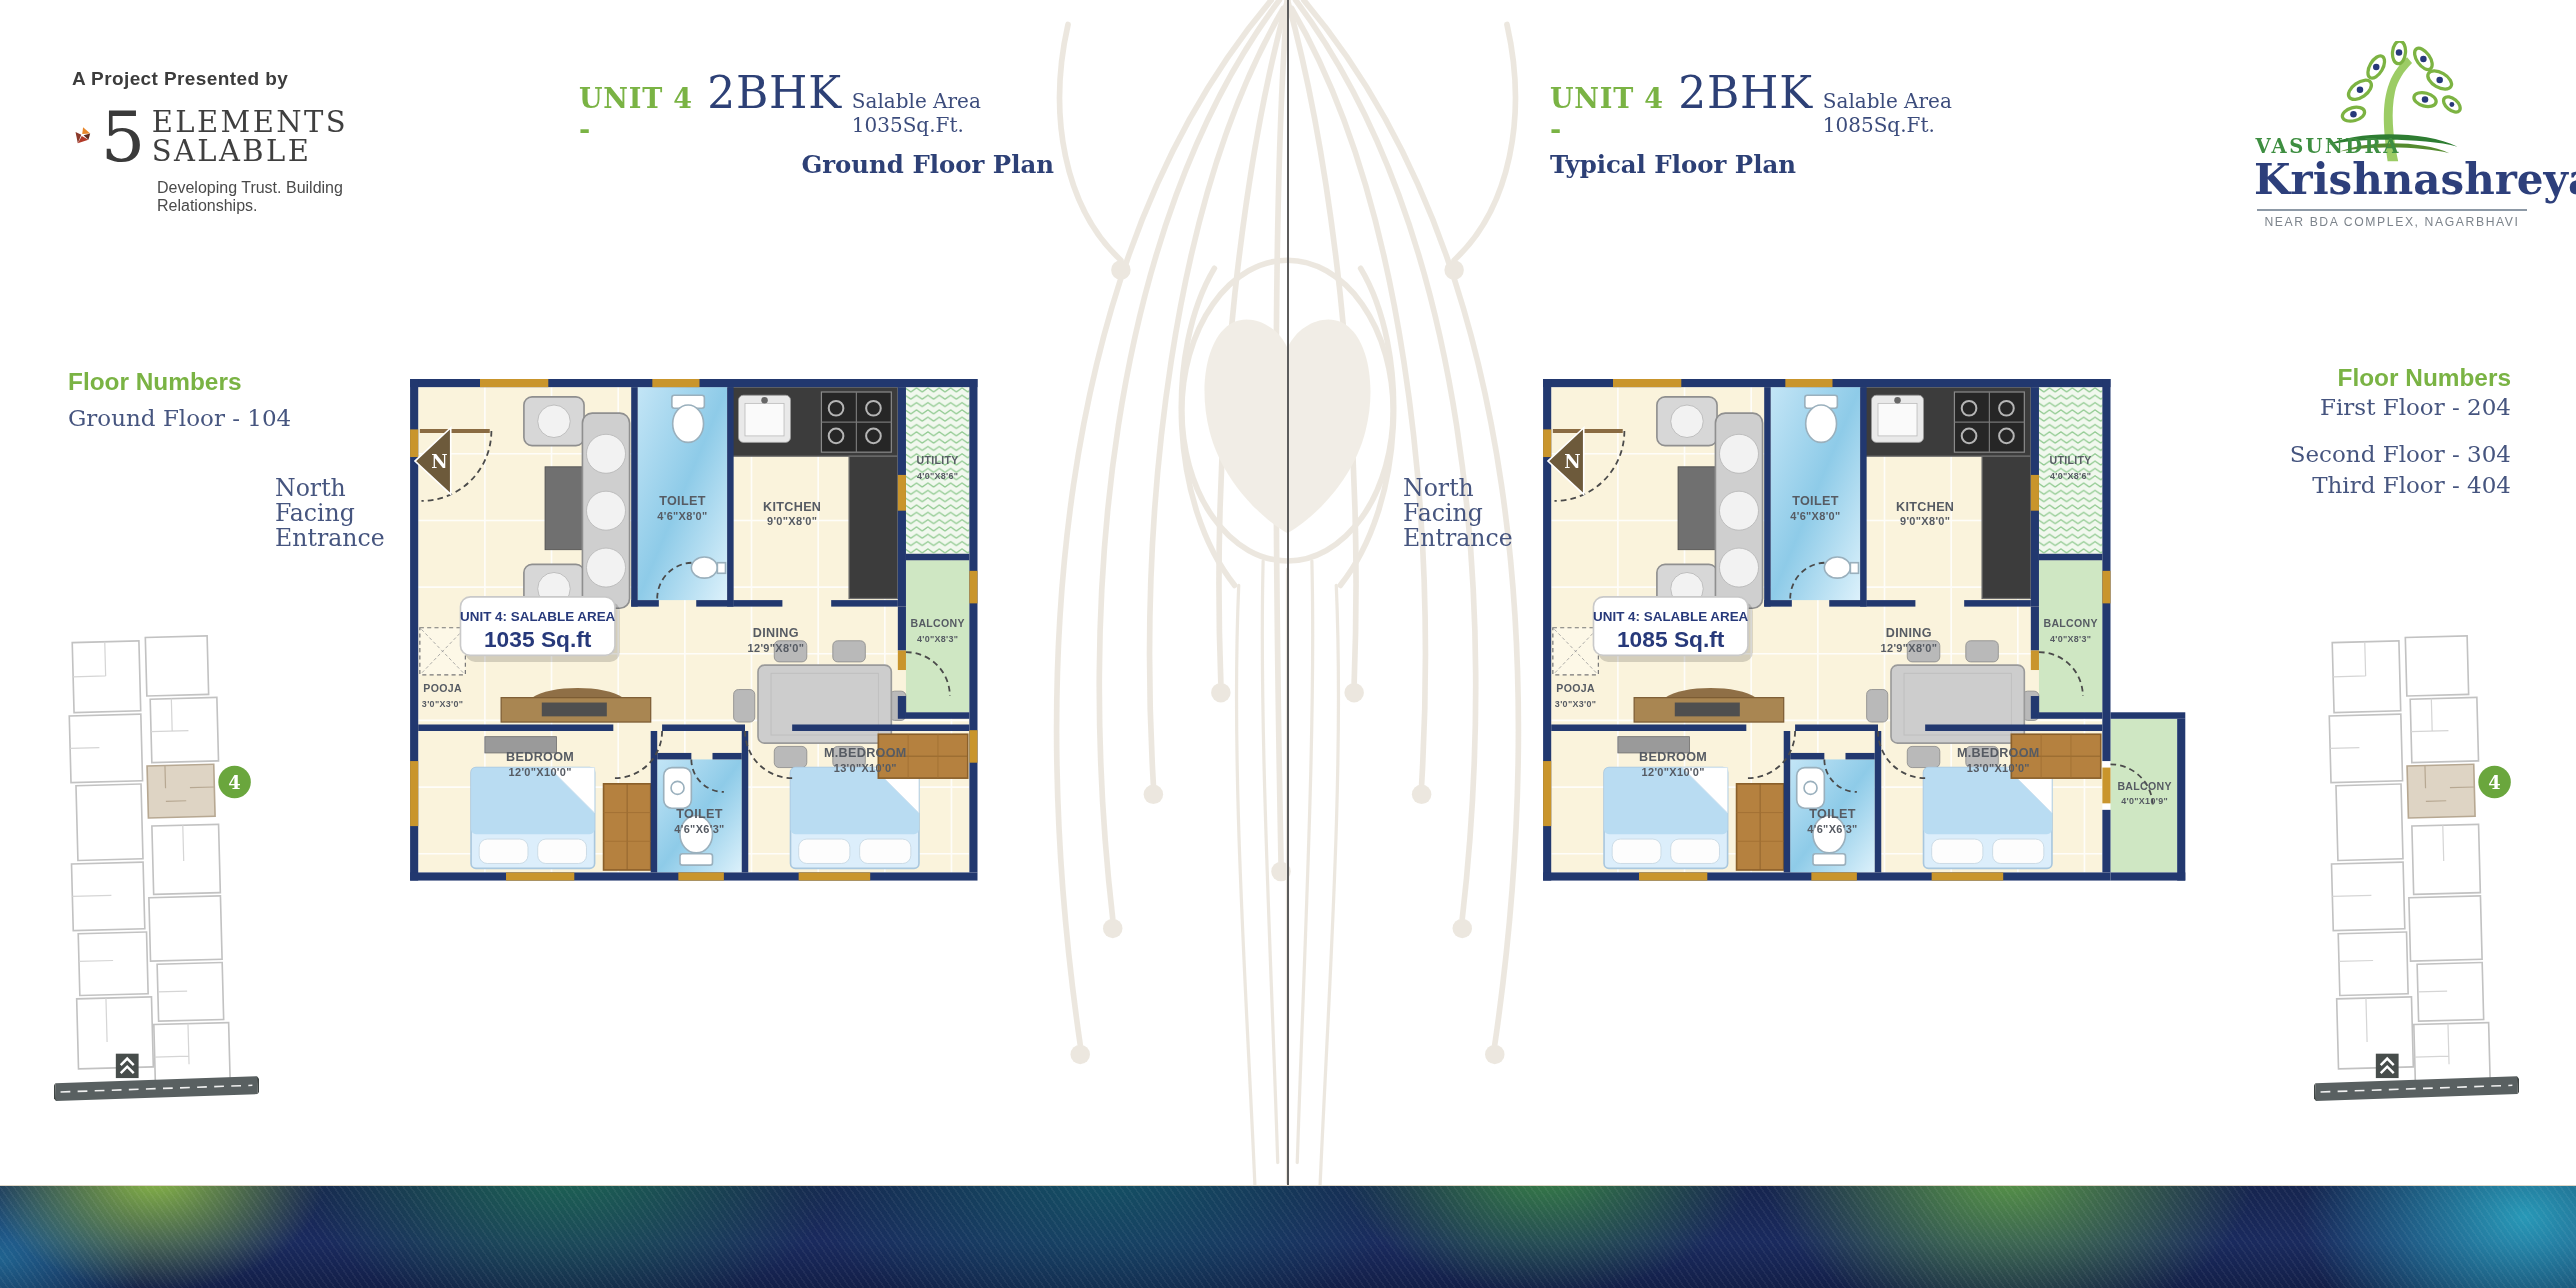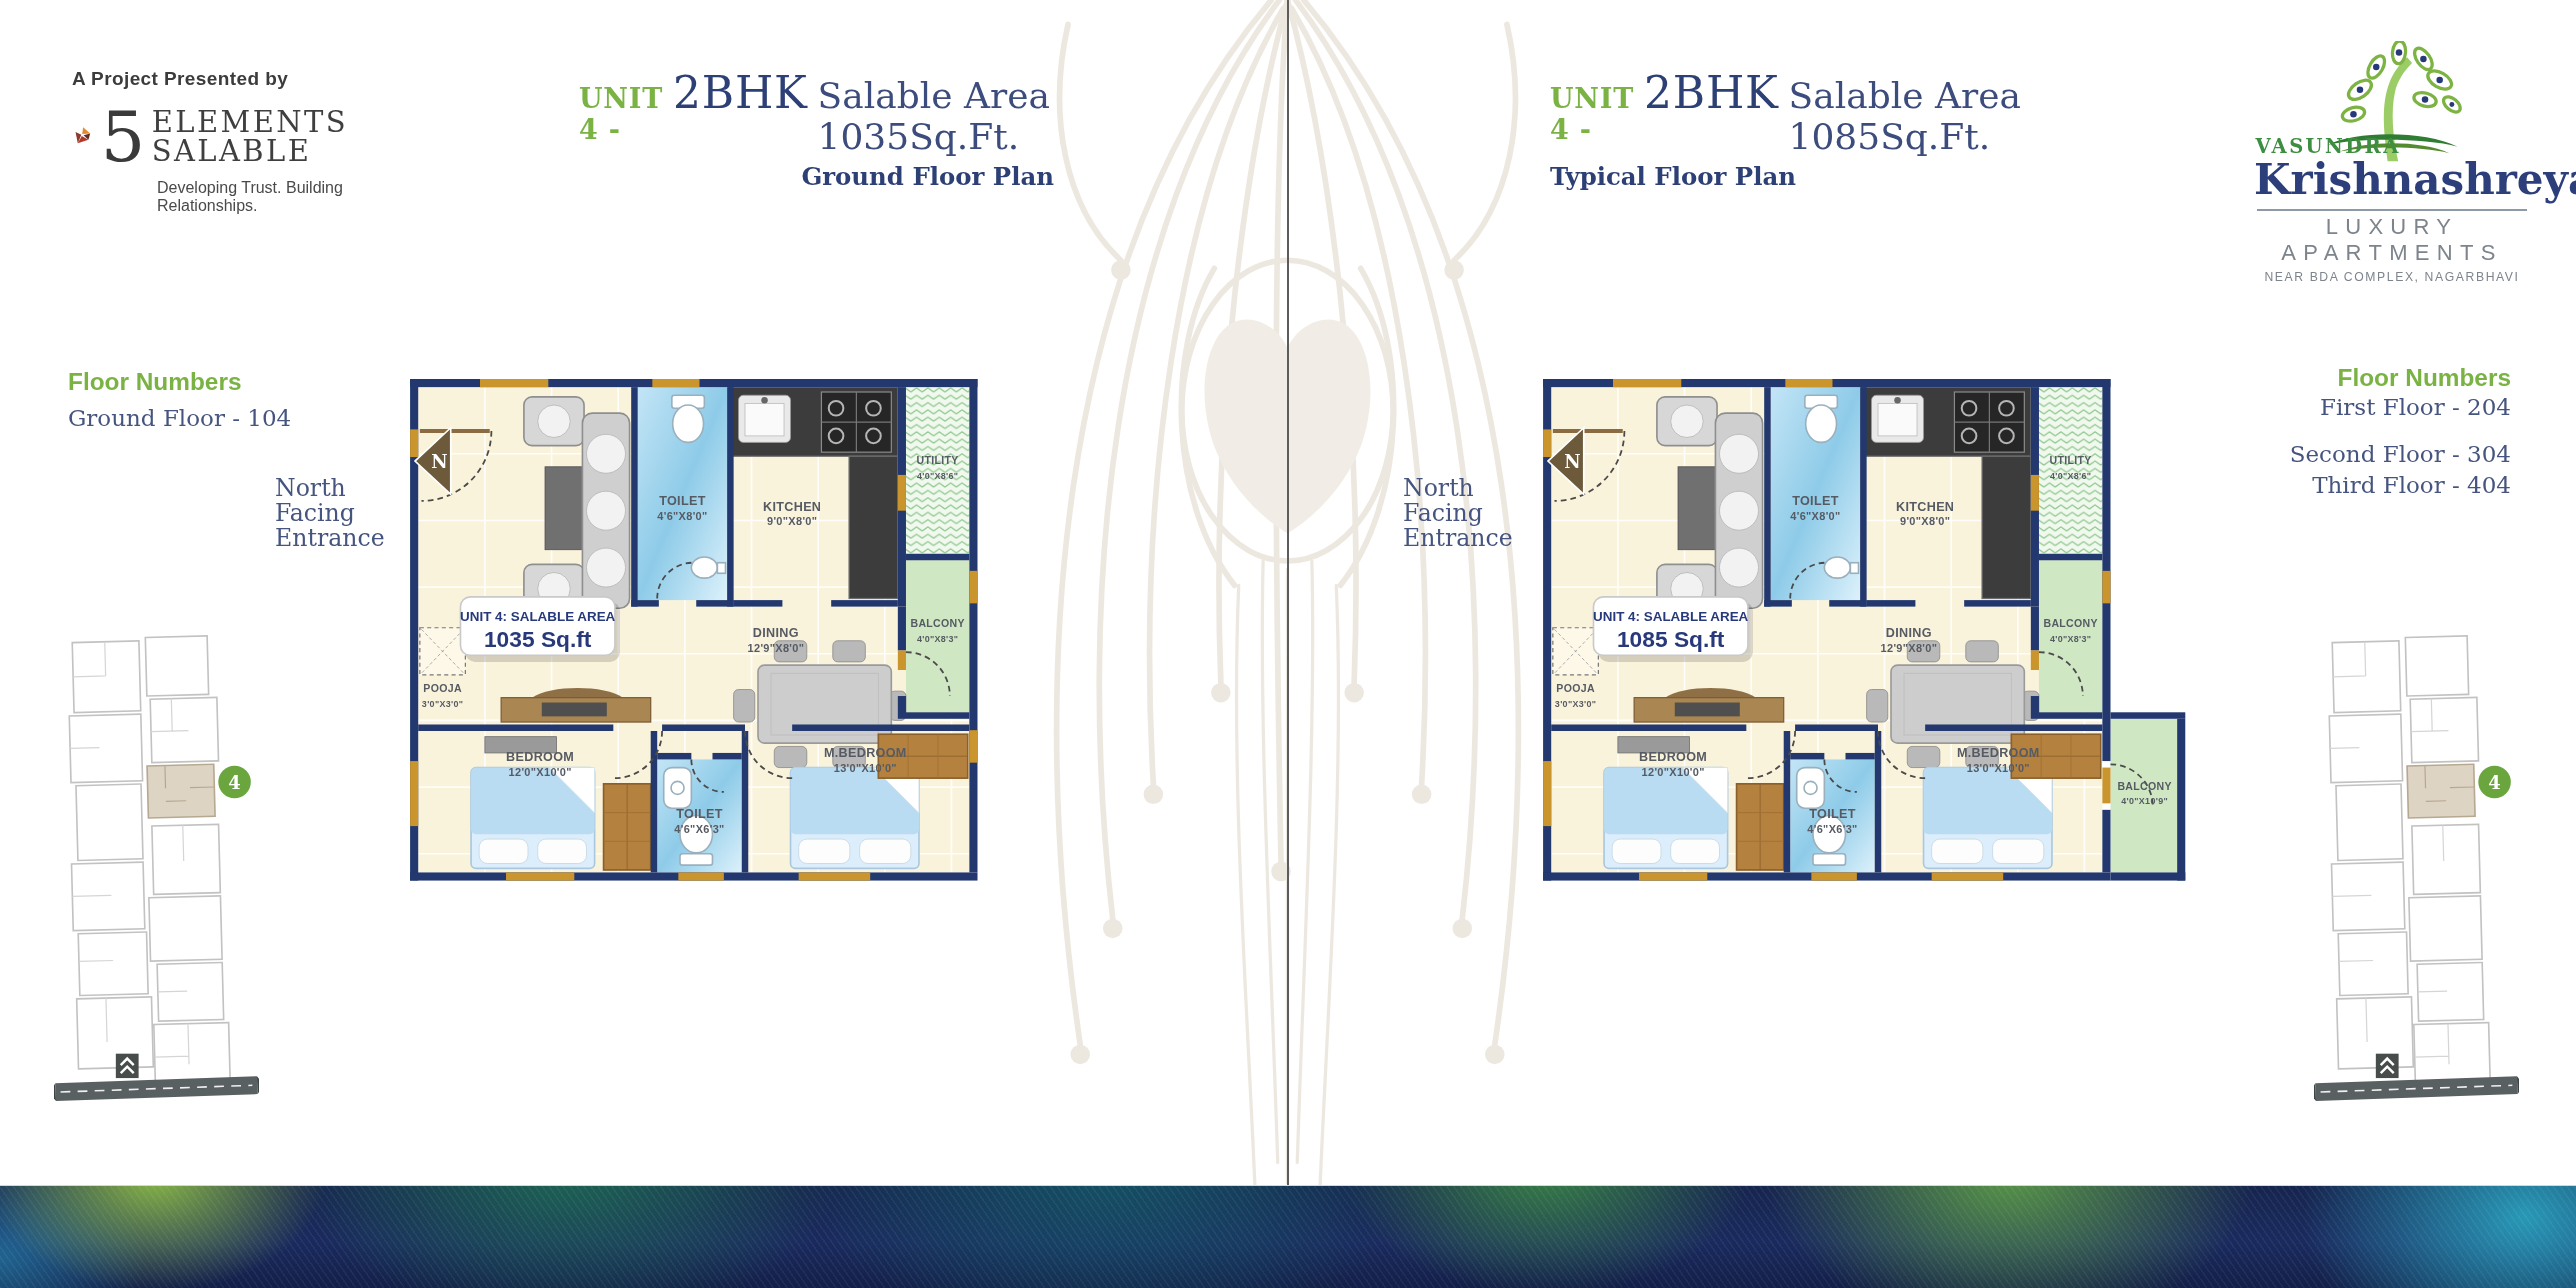--- a/index.html
+++ b/index.html
@@ -16,21 +16,21 @@
   .brandcol span{font-family:"DejaVu Serif",serif;font-size:29px;color:#3f3f3f;letter-spacing:2.4px;}
   .tagline{font-size:16px;color:#4a4a4a;margin:3.3px 0 0 85px;}
 
   
   .title-block{width:488px;}
   #title-left{left:579px;top:67px;}
   #title-right{left:1550px;top:67px;}
   .tline{display:flex;align-items:baseline;gap:9.8px;}
   .t-unit{font-family:"DejaVu Serif",serif;font-weight:bold;font-size:27px;color:#7ab344;letter-spacing:0.8px;}
   .t-bhk{font-family:"DejaVu Serif",serif;font-size:44px;color:#2d4076;letter-spacing:0.8px;}
-  .t-area{font-family:"DejaVu Serif",serif;font-size:36px;color:#3c4c7c;}
+  .t-area{font-family:"DejaVu Serif",serif;font-size:20px;color:#3c4c7c;}
   .plansub{font-family:"DejaVu Serif",serif;font-weight:bold;font-size:24.4px;color:#2d4076;margin-top:4.9px;}
   #title-left .plansub{text-align:right;padding-right:13px;}
   #title-right .plansub{text-align:left;}
 
   
   #devlogo{left:2254px;top:41px;width:276px;text-align:center;}
   .vasundra{font-family:"DejaVu Serif",serif;font-weight:bold;font-size:19.5px;color:#3e8e41;
             letter-spacing:2.4px;text-align:left;margin:-28px 0 0 1.6px;}
   .krishna{font-family:"DejaVu Serif",serif;font-weight:bold;font-size:42px;color:#2d3f7b;margin-top:-3.3px;}
   .devrule{border-top:2.4px solid #8d99a6;margin:4.9px 3.3px 3.3px 3.3px;}
@@ -178,21 +178,20 @@
         <circle cx="148" cy="22" r="4"></circle>
           <circle cx="168" cy="48" r="4"></circle>
           <circle cx="150" cy="72" r="4"></circle>
         <circle cx="62" cy="90" r="4"></circle>
           <circle cx="183" cy="78" r="3"></circle>
       </g>
     </svg>
     <div class="vasundra">VASUNDRA</div>
     <div class="krishna">Krishnashreya</div>
     <div class="devrule"></div>
-    <div class="luxury">LUXURY APARTMENTS</div>
     <div class="addr">NEAR BDA COMPLEX, NAGARBHAVI</div>
   </div>
 
   <div id="floors-left" class="abs">
     <div class="fn-title">Floor Numbers</div>
     <div class="fn-line">Ground Floor - 104</div>
   </div>
   <div id="floors-right" class="abs">
     <div class="fn-title">Floor Numbers</div>
     <div class="fn-line" style="margin-top:0;">First Floor - 204</div>

